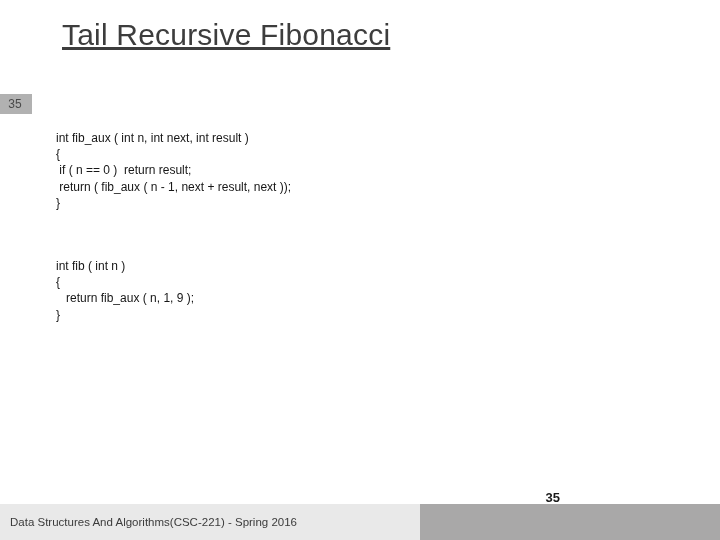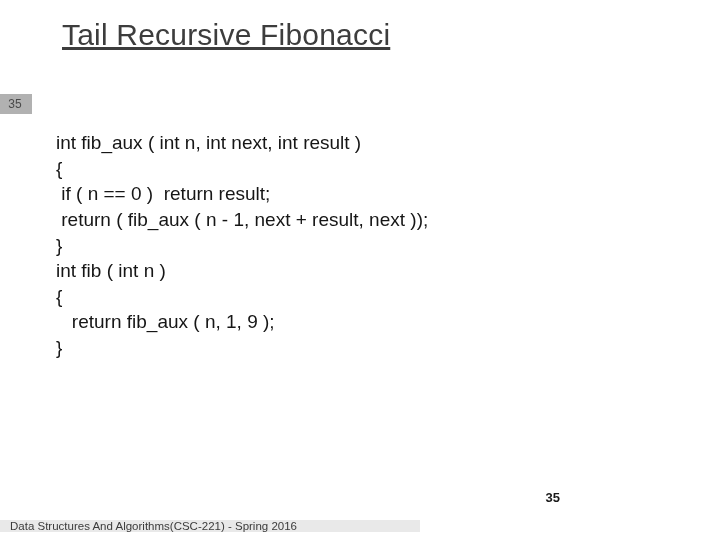--- a/index.html
+++ b/index.html
@@ -22,44 +22,43 @@
     background: #b1b1b1;
     color: #4a4a4a;
     font-size: 12px;
     padding: 3px 10px 3px 8px;
     min-width: 32px;
     text-align: center;
   }
   .code-block {
     position: absolute;
     left: 56px;
-    font-size: 19px;
+    font-size: 12px;
     color: #161616;
     line-height: 1.35;
     white-space: pre;
     font-family: Arial, Helvetica, sans-serif;
   }
   .cb1 { top: 130px; }
   .cb2 { top: 258px; }
   .footer-num {
     position: absolute;
     right: 160px;
     bottom: 35px;
     font-size: 13px;
     font-weight: bold;
     color: #1a1a1a;
   }
   .footer-bar {
     position: absolute;
     left: 0;
     bottom: 0;
-    height: 28px;
+    height: 36px;
     width: 100%;
     display: flex;
-    align-items: center;
   }
   .footer-left {
     flex: 0 0 420px;
     background: #e9e9e9;
     color: #3b3b3b;
     font-size: 11.5px;
     display: flex;
     align-items: center;
     padding-left: 10px;
   }

